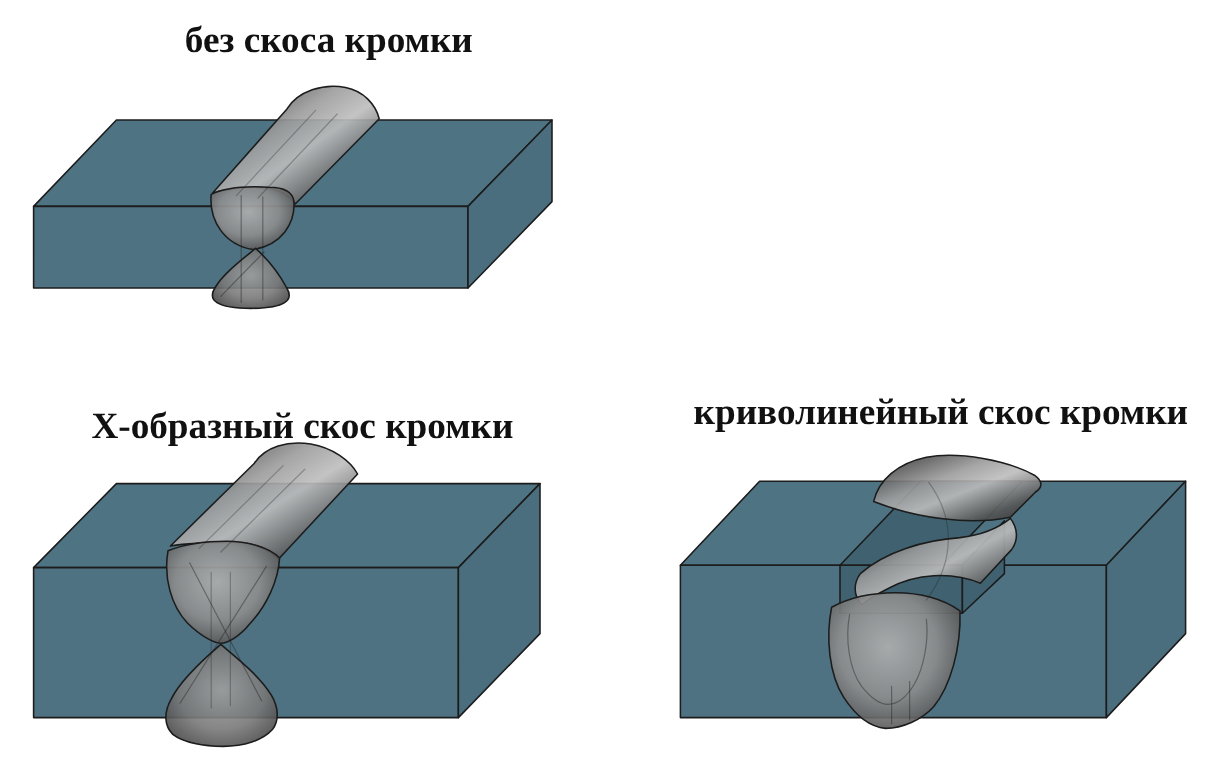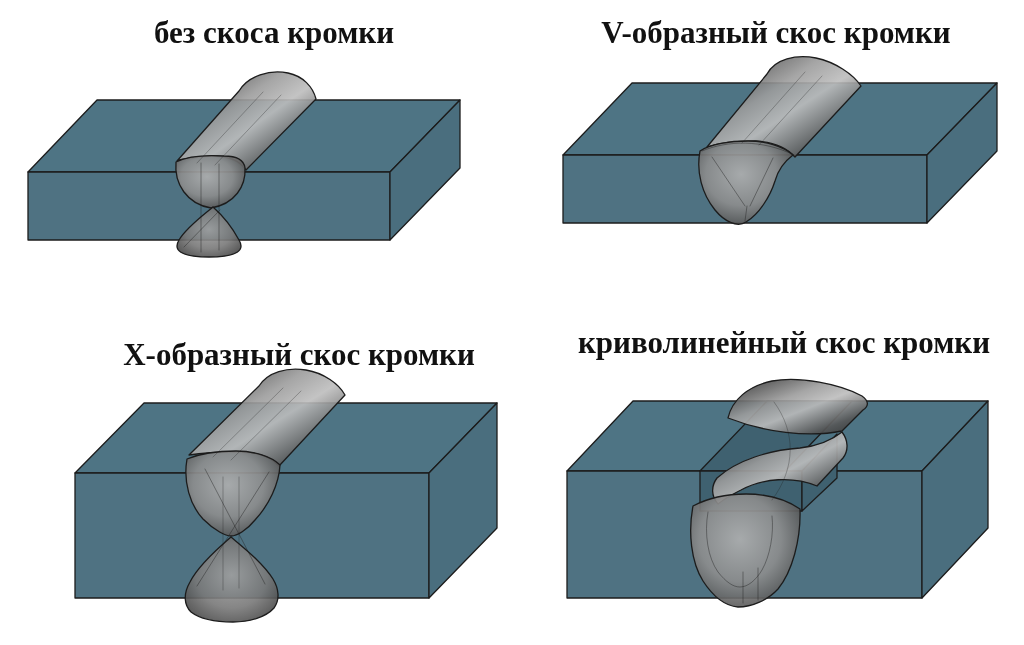--- a/index.html
+++ b/index.html
@@ -1,21 +1,21 @@
 <!DOCTYPE html>
 <html style="--page-bg: #ffffff; --title-text: #111111; --plate-top: #4e7484; --plate-front: #4f7282; --plate-side: #4a6e7e; --plate-recess: #3f6170; --outline: #1c1c1c; --weld-light: #bdbdbd; --weld-mid: #8d8d8d; --weld-dark: #2b2b2b;"><head>
 <meta charset="utf-8">
 <style>
   html,body{margin:0;padding:0;background:#fff;}
   #canvas{position:relative;width:1024px;height:645px;background:var(--page-bg,#fff);
           font-family:"Liberation Serif","DejaVu Serif",serif;overflow:hidden;}
   .cell{position:absolute;width:512px;height:322px;font-family:Liberation Serif, serif;}
   .cell.q1{left:0;top:0;}
   .cell.q2{left:512px;top:0;}
-  .cell.q3{left:0;top:322px;margin-left:47px;}
+  .cell.q3{left:0;top:322px;}
   .cell.q4{left:512px;top:310px;}
   .fig-title{position:absolute;top:16px;left:0;width:100%;margin:0;
              text-align:center;font-size:31px;font-weight:bold;
              color:var(--title-text,#111);letter-spacing:0;line-height:1.1;}
   .q1 .fig-title{transform:translateX(18px);}
   .q2 .fig-title{transform:translateX(8px);}
   .q3 .fig-title{transform:translateX(-4px);}
   .q4 .fig-title{transform:translateX(16px);}
   svg.diagram{position:absolute;left:0;top:0;width:512px;height:322px;display:block;}
   .plate-top{fill:var(--plate-top,#4e7484);}
@@ -70,40 +70,20 @@
         <path class="bead outl" fill="url(#rootGrad)" d="M213,207 C202,216 186,228 179,240 C173,250 180,257 209,257 C238,257 245,250 239,240 C232,227 222,215 213,207 Z"></path>
         <path class="thin" d="M201,163 L201,252"></path>
         <path class="thin" d="M219,164 L219,250"></path>
         <path class="thin2" d="M197,163 L263,92"></path>
         <path class="thin2" d="M215,165 L281,95"></path>
         <path class="thin" d="M220,210 L184,247"></path>
       </g>
     </svg>
   </div>
 
-  <div class="cell q2">
-    <h2 class="fig-title">V-образный скос кромки</h2>
-    <svg class="diagram" viewBox="0 0 512 322">
-      <g>
-        <path class="plate-top outl" d="M51,155 L120,83 L485,83 L415,155 Z"></path>
-        <path class="plate-front outl" d="M51,155 L415,155 L415,223 L51,223 Z"></path>
-        <path class="plate-side outl" d="M415,155 L485,83 L485,151 L415,223 Z"></path>
-      </g>
-      <g>
-        <path class="bead outl" fill="url(#tubeGrad)" d="M195,147 L255,74 C263,59 284,54 304,58 C323,62 341,74 349,86 L283,157 C275,148 261,142 243,141 C225,141 207,143 195,147 Z"></path>
-        <path class="bead outl" fill="url(#domeGrad)" d="M188,151 C184,172 190,194 203,210 C212,221 225,228 234,222 C247,214 258,197 263,181 C266,170 273,161 281,155 C271,146 253,141 236,141 C218,141 198,144 188,151 Z"></path>
-        <path class="thin" d="M190,151 C216,140 250,140 280,154"></path>
-        <path class="thin" d="M200,157 L233,206"></path>
-        <path class="thin" d="M261,158 L238,206"></path>
-        <path class="thin" d="M235,206 L233,221"></path>
-        <path class="thin2" d="M230,143 L293,72"></path>
-        <path class="thin2" d="M247,145 L310,76"></path>
-      </g>
-    </svg>
-  </div>
 
   <div class="cell q3">
     <h2 class="fig-title">Х-образный скос кромки</h2>
     <svg class="diagram" viewBox="0 0 512 322">
       <g>
         <path class="plate-top outl" d="M28,151 L97,81 L450,81 L382,151 Z"></path>
         <path class="plate-front outl" d="M28,151 L382,151 L382,276 L28,276 Z"></path>
         <path class="plate-side outl" d="M382,151 L450,81 L450,206 L382,276 Z"></path>
       </g>
       <g>

